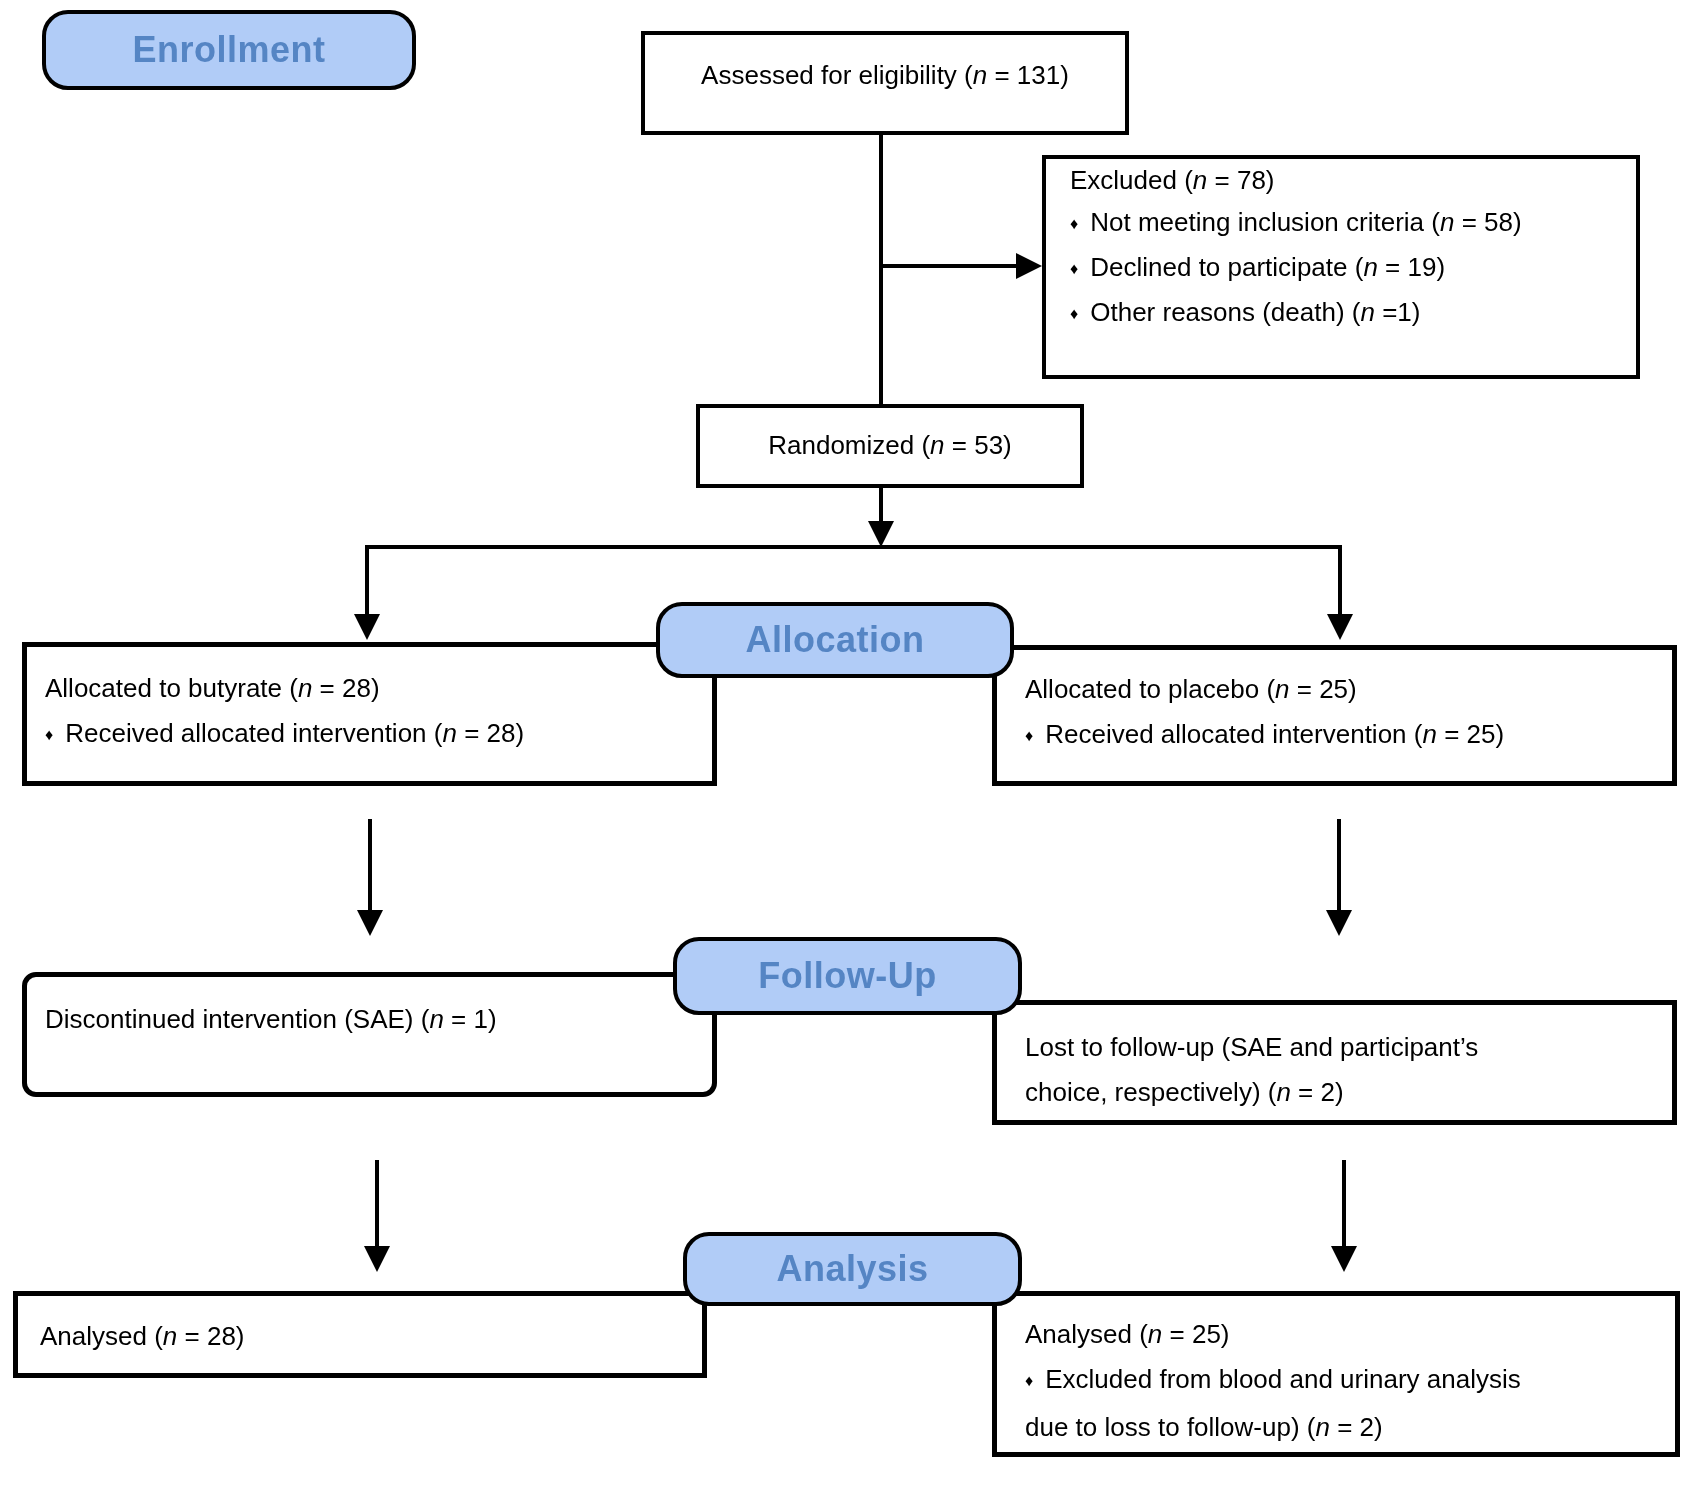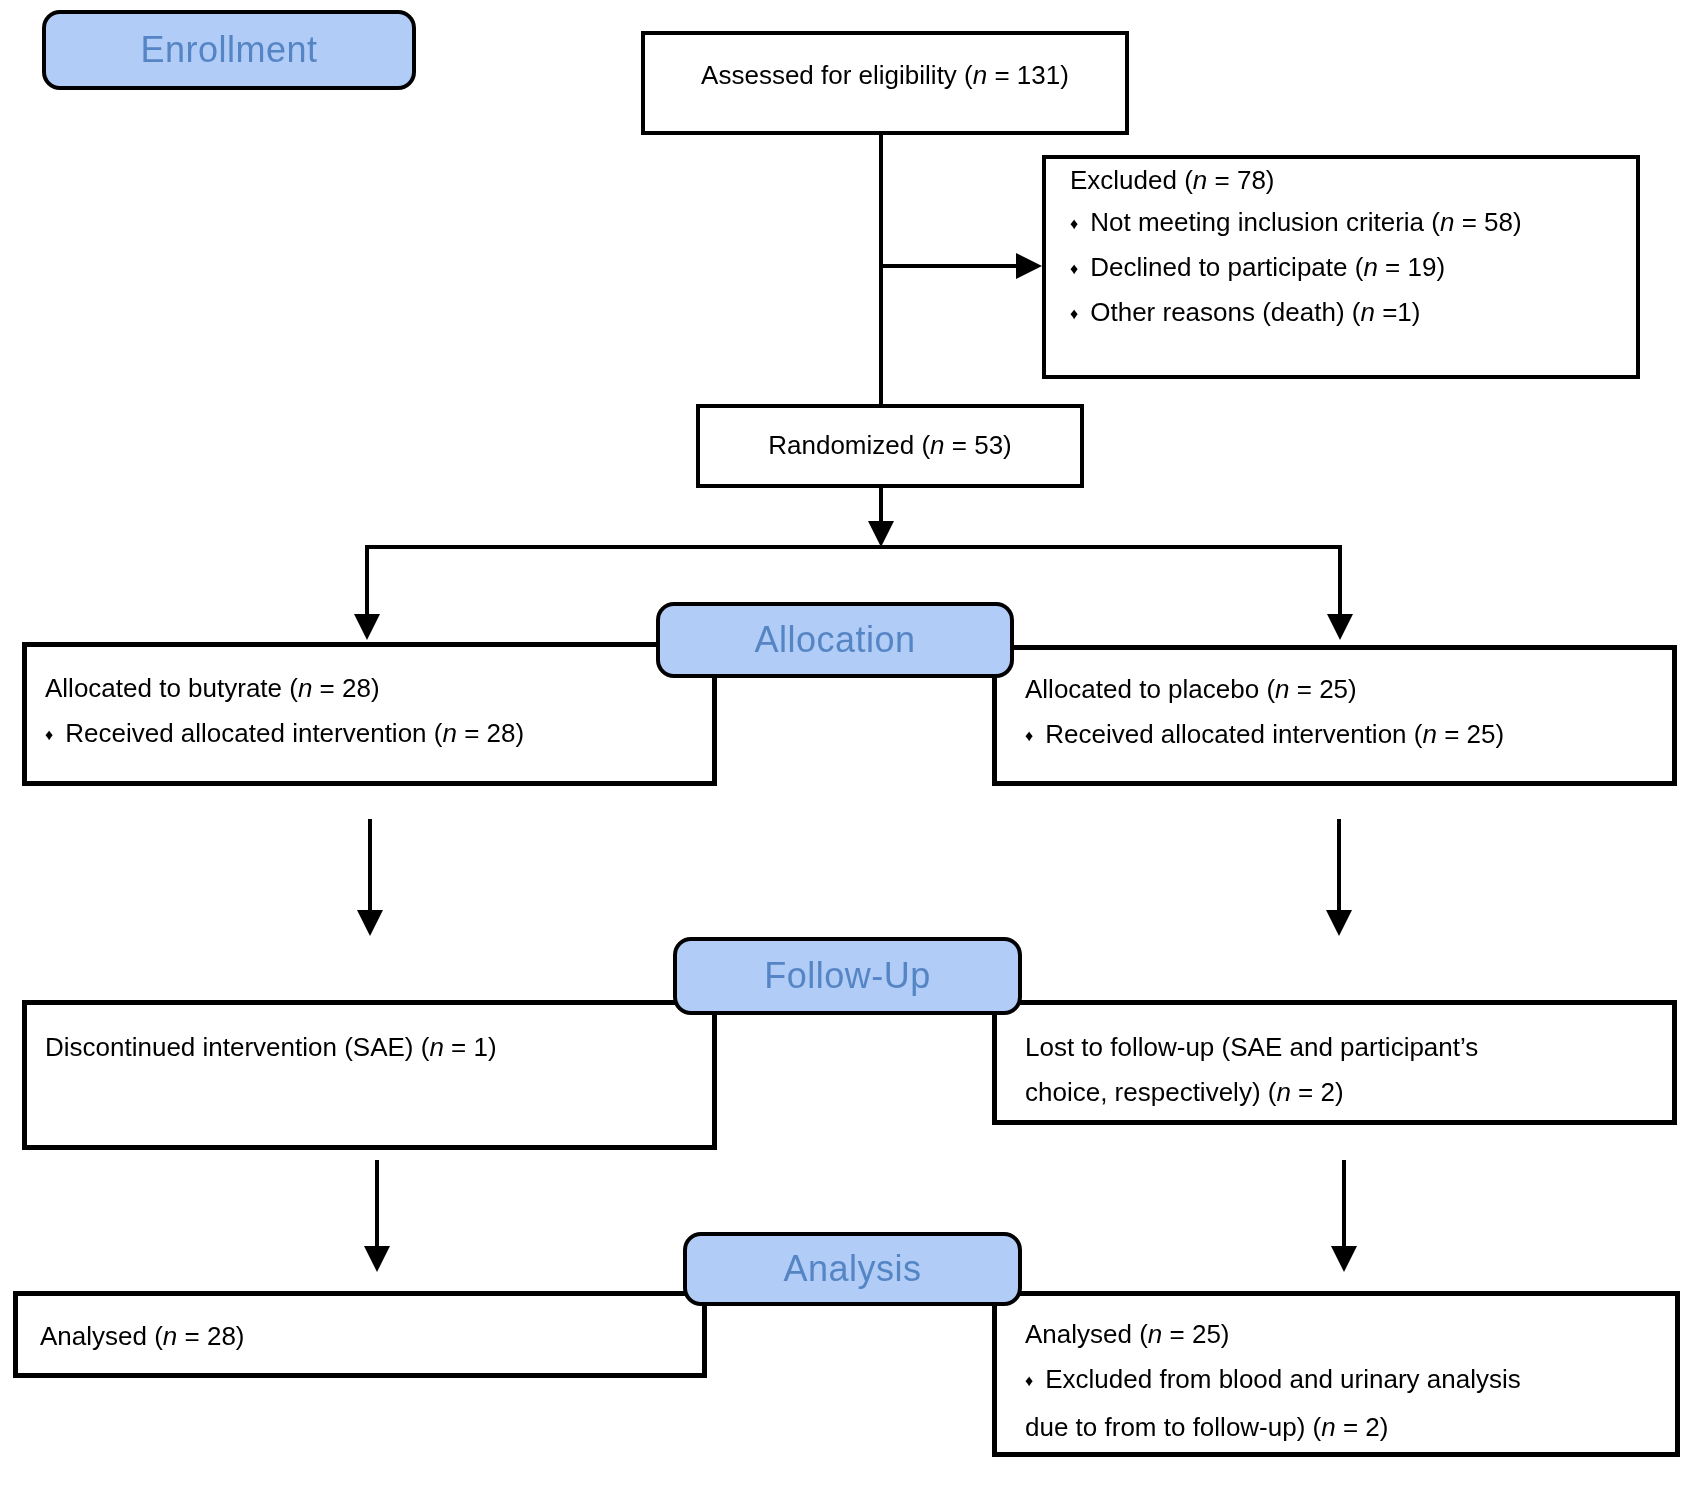--- a/index.html
+++ b/index.html
@@ -26,27 +26,27 @@
   .wbox .ln { white-space: nowrap; }
   .wbox.center { text-align: center; }
   .it { font-style: italic; }
   .diam { font-size: 0.62em; margin-right: 12px; position: relative; top: -2px; }
   
   .badge {
     position: absolute;
     box-sizing: border-box;
     background: var(--badge-fill, #B1CCF7);
     border: 4px solid var(--line, #000000);
-    border-radius: 18px;
+    border-radius: 26px;
     z-index: 5;
     display: flex;
     align-items: center;
     justify-content: center;
     font-size: 36px;
-    font-weight: normal;
+    font-weight: bold;
     color: var(--badge-text, #5585C4);
     letter-spacing: 0.5px;
   }
   
   .hline, .vline {
     position: absolute;
     background: var(--line, #000000);
     z-index: 1;
   }
   .vline { width: 4px; }
@@ -114,32 +114,32 @@
   <div class="wbox thick" style="left:22px; top:642px; width:695px; height:144px; padding:19px 10px 0 18px;">
       <div class="ln"><span>Allocated to butyrate (</span><span class="it">n</span><span> = 28)</span></div>
       <div class="ln"><span class="diam">♦</span><span>Received allocated intervention (</span><span class="it">n</span><span> = 28)</span></div>
     </div>
 
   <div class="wbox thick" style="left:992px; top:645px; width:685px; height:141px; padding:17px 10px 0 28px;">
       <div class="ln"><span>Allocated to placebo (</span><span class="it">n</span><span> = 25)</span></div>
       <div class="ln"><span class="diam">♦</span><span>Received allocated intervention (</span><span class="it">n</span><span> = 25)</span></div>
     </div>
 
-  <div class="wbox thick" style="left:22px; top:1000px; width:695px; height:150px; padding:20px 10px 0 18px;">
+  <div class="wbox thick" style="left:22px; top:972px; width:695px; height:125px; padding:20px 10px 0 18px;border-radius:14px;">
       <div class="ln"><span>Discontinued intervention (SAE) (</span><span class="it">n</span><span> = 1)</span></div>
     </div>
 
   <div class="wbox thick" style="left:992px; top:1000px; width:685px; height:125px; padding:20px 10px 0 28px;">
       <div class="ln"><span>Lost to follow-up (SAE and participant’s</span></div>
       <div class="ln"><span>choice, respectively) (</span><span class="it">n</span><span> = 2)</span></div>
     </div>
 
   <div class="wbox thick" style="left:13px; top:1291px; width:694px; height:87px; padding:18px 10px 0 22px;">
       <div class="ln"><span>Analysed (</span><span class="it">n</span><span> = 28)</span></div>
     </div>
 
   <div class="wbox thick" style="left:992px; top:1291px; width:688px; height:166px; padding:16px 10px 0 28px;">
       <div class="ln"><span>Analysed (</span><span class="it">n</span><span> = 25)</span></div>
       <div class="ln"><span class="diam">♦</span><span>Excluded from blood and urinary analysis</span></div>
-      <div class="ln"><span>due to from to follow-up) (</span><span class="it">n</span><span> = 2)</span></div>
+      <div class="ln"><span>due to loss to follow-up) (</span><span class="it">n</span><span> = 2)</span></div>
     </div>
 
 </div>
 
 </body></html>

